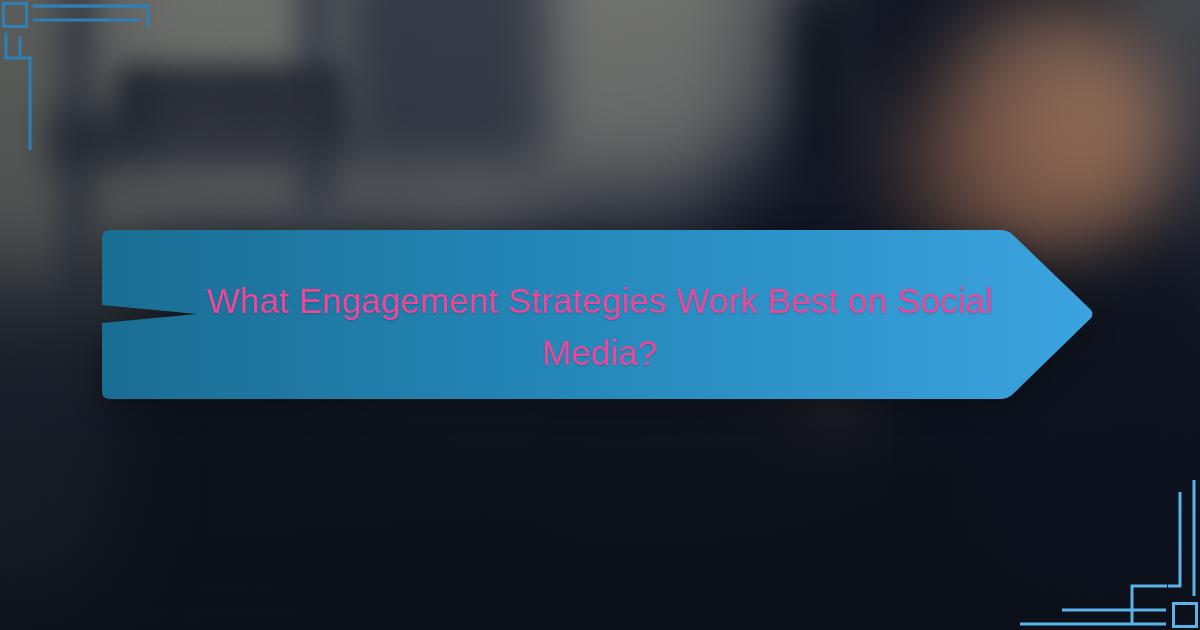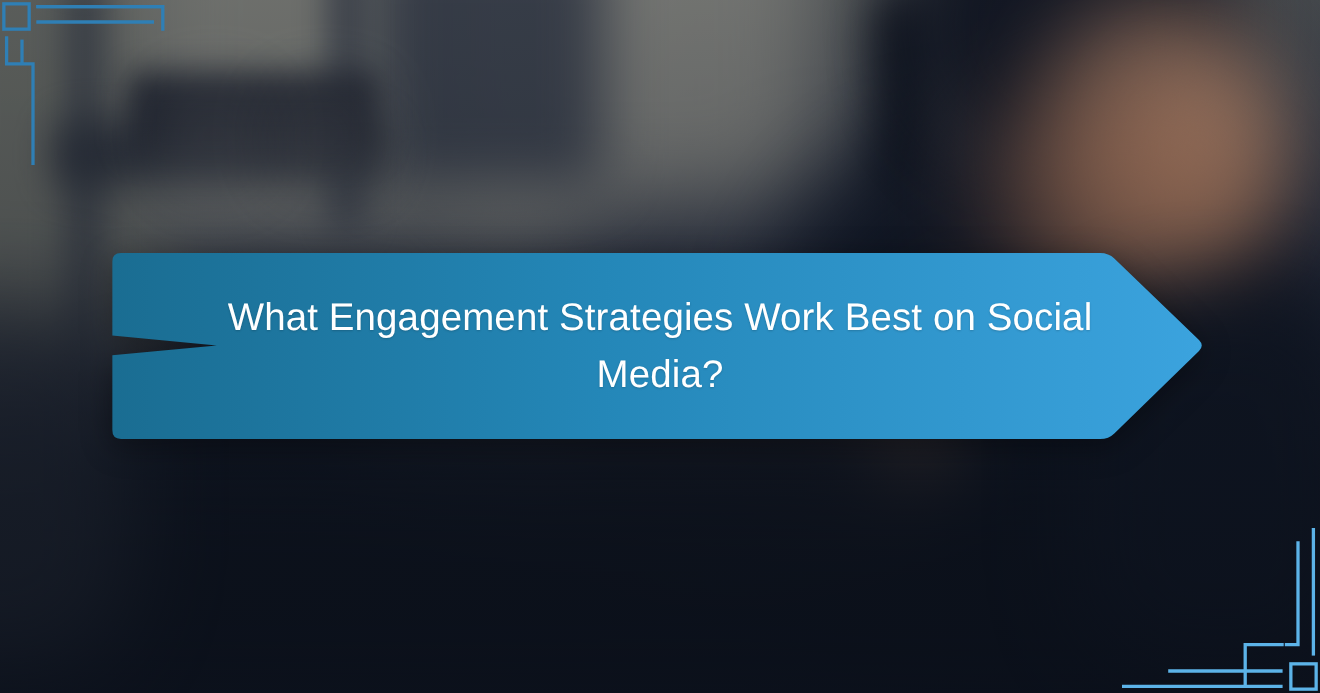--- a/index.html
+++ b/index.html
@@ -88,27 +88,27 @@
     position: absolute;
     inset: 0;
     width: 100%;
     height: 100%;
     filter: drop-shadow(0 6px 14px rgba(0,0,0,.35));
   }
   .ribbon-text {
     position: absolute;
     left: 100px;
     right: 100px;
-    top: 0;
+    top: 12px;
     height: 100%;
     display: flex;
     align-items: center;
     justify-content: center;
     text-align: center;
-    color: #ffffff;
+    color: #ec4899;
     font-size: 35px;
     line-height: 1.48;
     font-weight: 400;
     letter-spacing: .1px;
     text-shadow: 0 1px 2px rgba(0,0,0,.18);
     white-space: pre-line;
   }
 </style>
 </head>
 <body>

